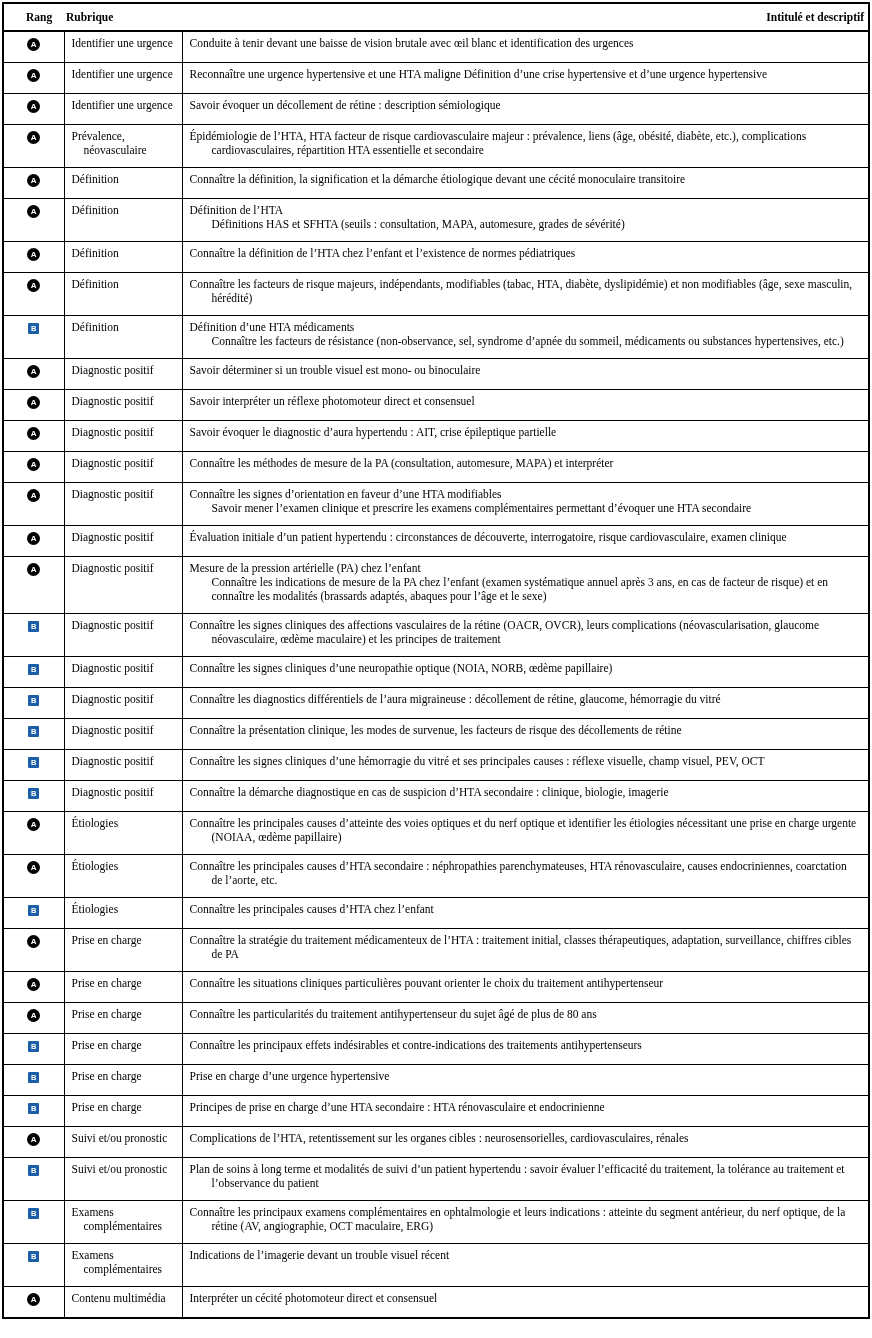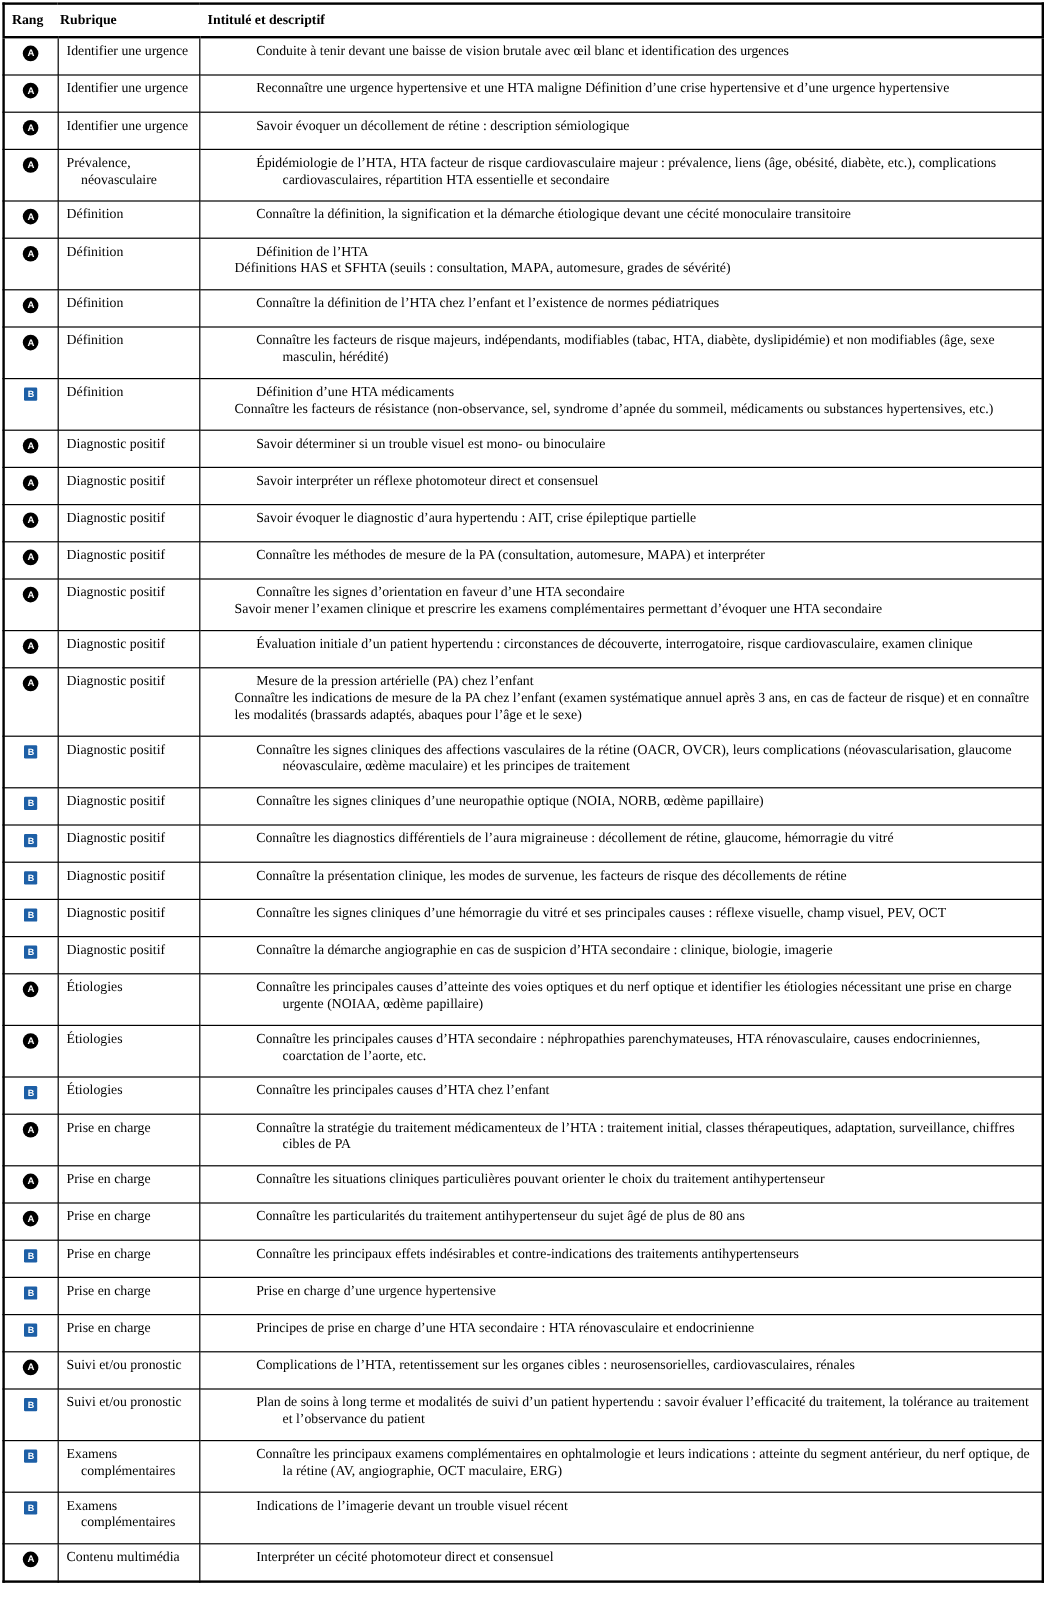--- a/index.html
+++ b/index.html
@@ -20,23 +20,23 @@
   thead th{
     border:none;
     border-bottom:2px solid #000;
     font-size:11.5px;
     font-weight:bold;
     text-align:left;
     vertical-align:top;
     padding:6px 4px 6px 4px;
     line-height:14px;
   }
-  th.col-rang{ width:34px; padding-left:6px; }
+  th.col-rang{ width:34px; padding-left:22px; }
   th.col-rubrique{ width:112px; padding-left:2px; }
-  th.col-intitule{ padding-left:7px; }
+  th.col-intitule{ padding-left:7px;text-align:right; }
   tbody td{
     vertical-align:top;
     font-size:11.5px;
     line-height:14px;
     border-left-width:1px;
     border-right-width:1px;
     border-top-width:2px;
     border-bottom-width:2px;
   }
   td.cell-rang{
@@ -53,21 +53,20 @@
   }
   td.cell-desc{
     padding:4px 8px 10px 7px;
   }
   td.cell-desc p{
     margin:0;
   }
   td.cell-desc p.p0{
     padding-left:22px;
     text-indent:-22px;
-    margin-left:40px;
   }
   td.cell-desc p.p1{
     padding-left:22px;
     text-indent:0;
   }
   .badge{
     display:inline-block;
     color:#ffffff;
     font-family:"Liberation Sans", sans-serif;
     font-weight:bold;
@@ -216,21 +215,21 @@
         <td class="cell-desc">
           <p class="p0">Connaître les méthodes de mesure de la PA (consultation, automesure, MAPA) et interpréter</p>
         </td>
       </tr>
       <tr>
         <td class="cell-rang"><span class="badge badge-A" style="background: rgb(0, 0, 0);">A</span></td>
         <td class="cell-rubrique">
           <span class="rub">Diagnostic positif</span>
         </td>
         <td class="cell-desc">
-          <p class="p0">Connaître les signes d’orientation en faveur d’une HTA secondaire</p>
+          <p class="p0">Connaître les signes d’orientation en faveur d’une HTA modifiables</p>
           <p class="p1">Savoir mener l’examen clinique et prescrire les examens complémentaires permettant d’évoquer une HTA secondaire</p>
         </td>
       </tr>
       <tr>
         <td class="cell-rang"><span class="badge badge-A" style="background: rgb(0, 0, 0);">A</span></td>
         <td class="cell-rubrique">
           <span class="rub">Diagnostic positif</span>
         </td>
         <td class="cell-desc">
           <p class="p0">Évaluation initiale d’un patient hypertendu : circonstances de découverte, interrogatoire, risque cardiovasculaire, examen clinique</p>
@@ -290,21 +289,21 @@
         <td class="cell-desc">
           <p class="p0">Connaître les signes cliniques d’une hémorragie du vitré et ses principales causes : réflexe visuelle, champ visuel, PEV, OCT</p>
         </td>
       </tr>
       <tr>
         <td class="cell-rang"><span class="badge badge-B" style="background: rgb(29, 95, 166);">B</span></td>
         <td class="cell-rubrique">
           <span class="rub">Diagnostic positif</span>
         </td>
         <td class="cell-desc">
-          <p class="p0">Connaître la démarche angiographie en cas de suspicion d’HTA secondaire : clinique, biologie, imagerie</p>
+          <p class="p0">Connaître la démarche diagnostique en cas de suspicion d’HTA secondaire : clinique, biologie, imagerie</p>
         </td>
       </tr>
       <tr>
         <td class="cell-rang"><span class="badge badge-A" style="background: rgb(0, 0, 0);">A</span></td>
         <td class="cell-rubrique">
           <span class="rub">Étiologies</span>
         </td>
         <td class="cell-desc">
           <p class="p0">Connaître les principales causes d’atteinte des voies optiques et du nerf optique et identifier les étiologies nécessitant une prise en charge urgente (NOIAA, œdème papillaire)</p>
         </td>

